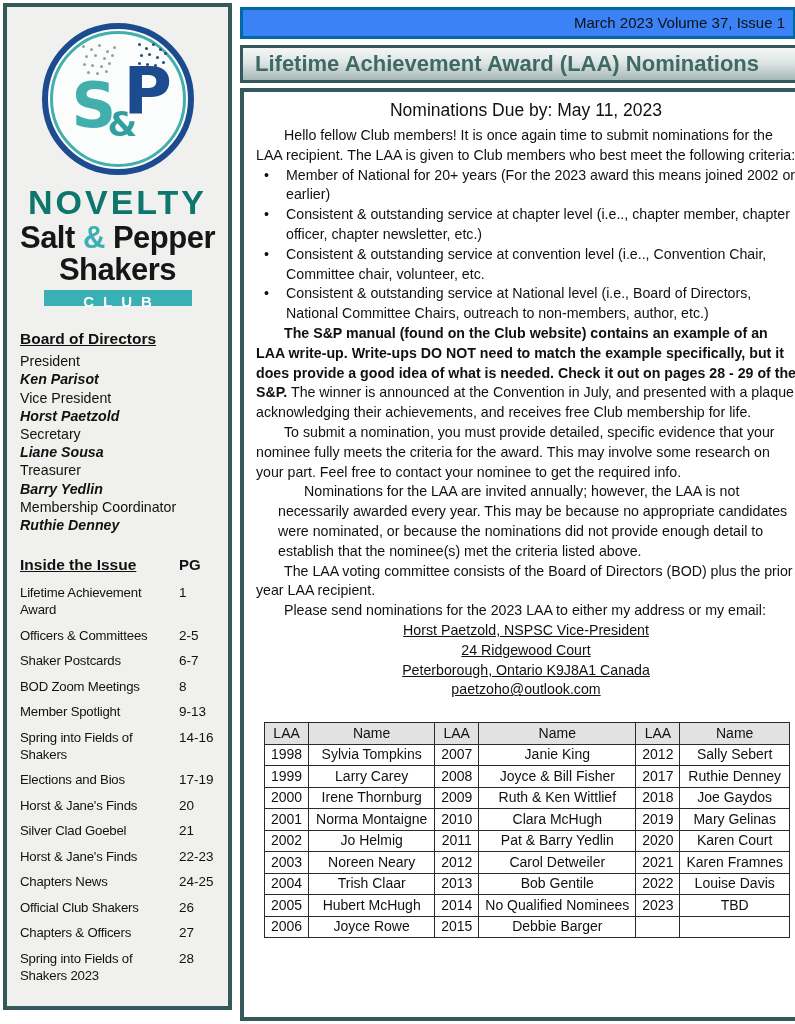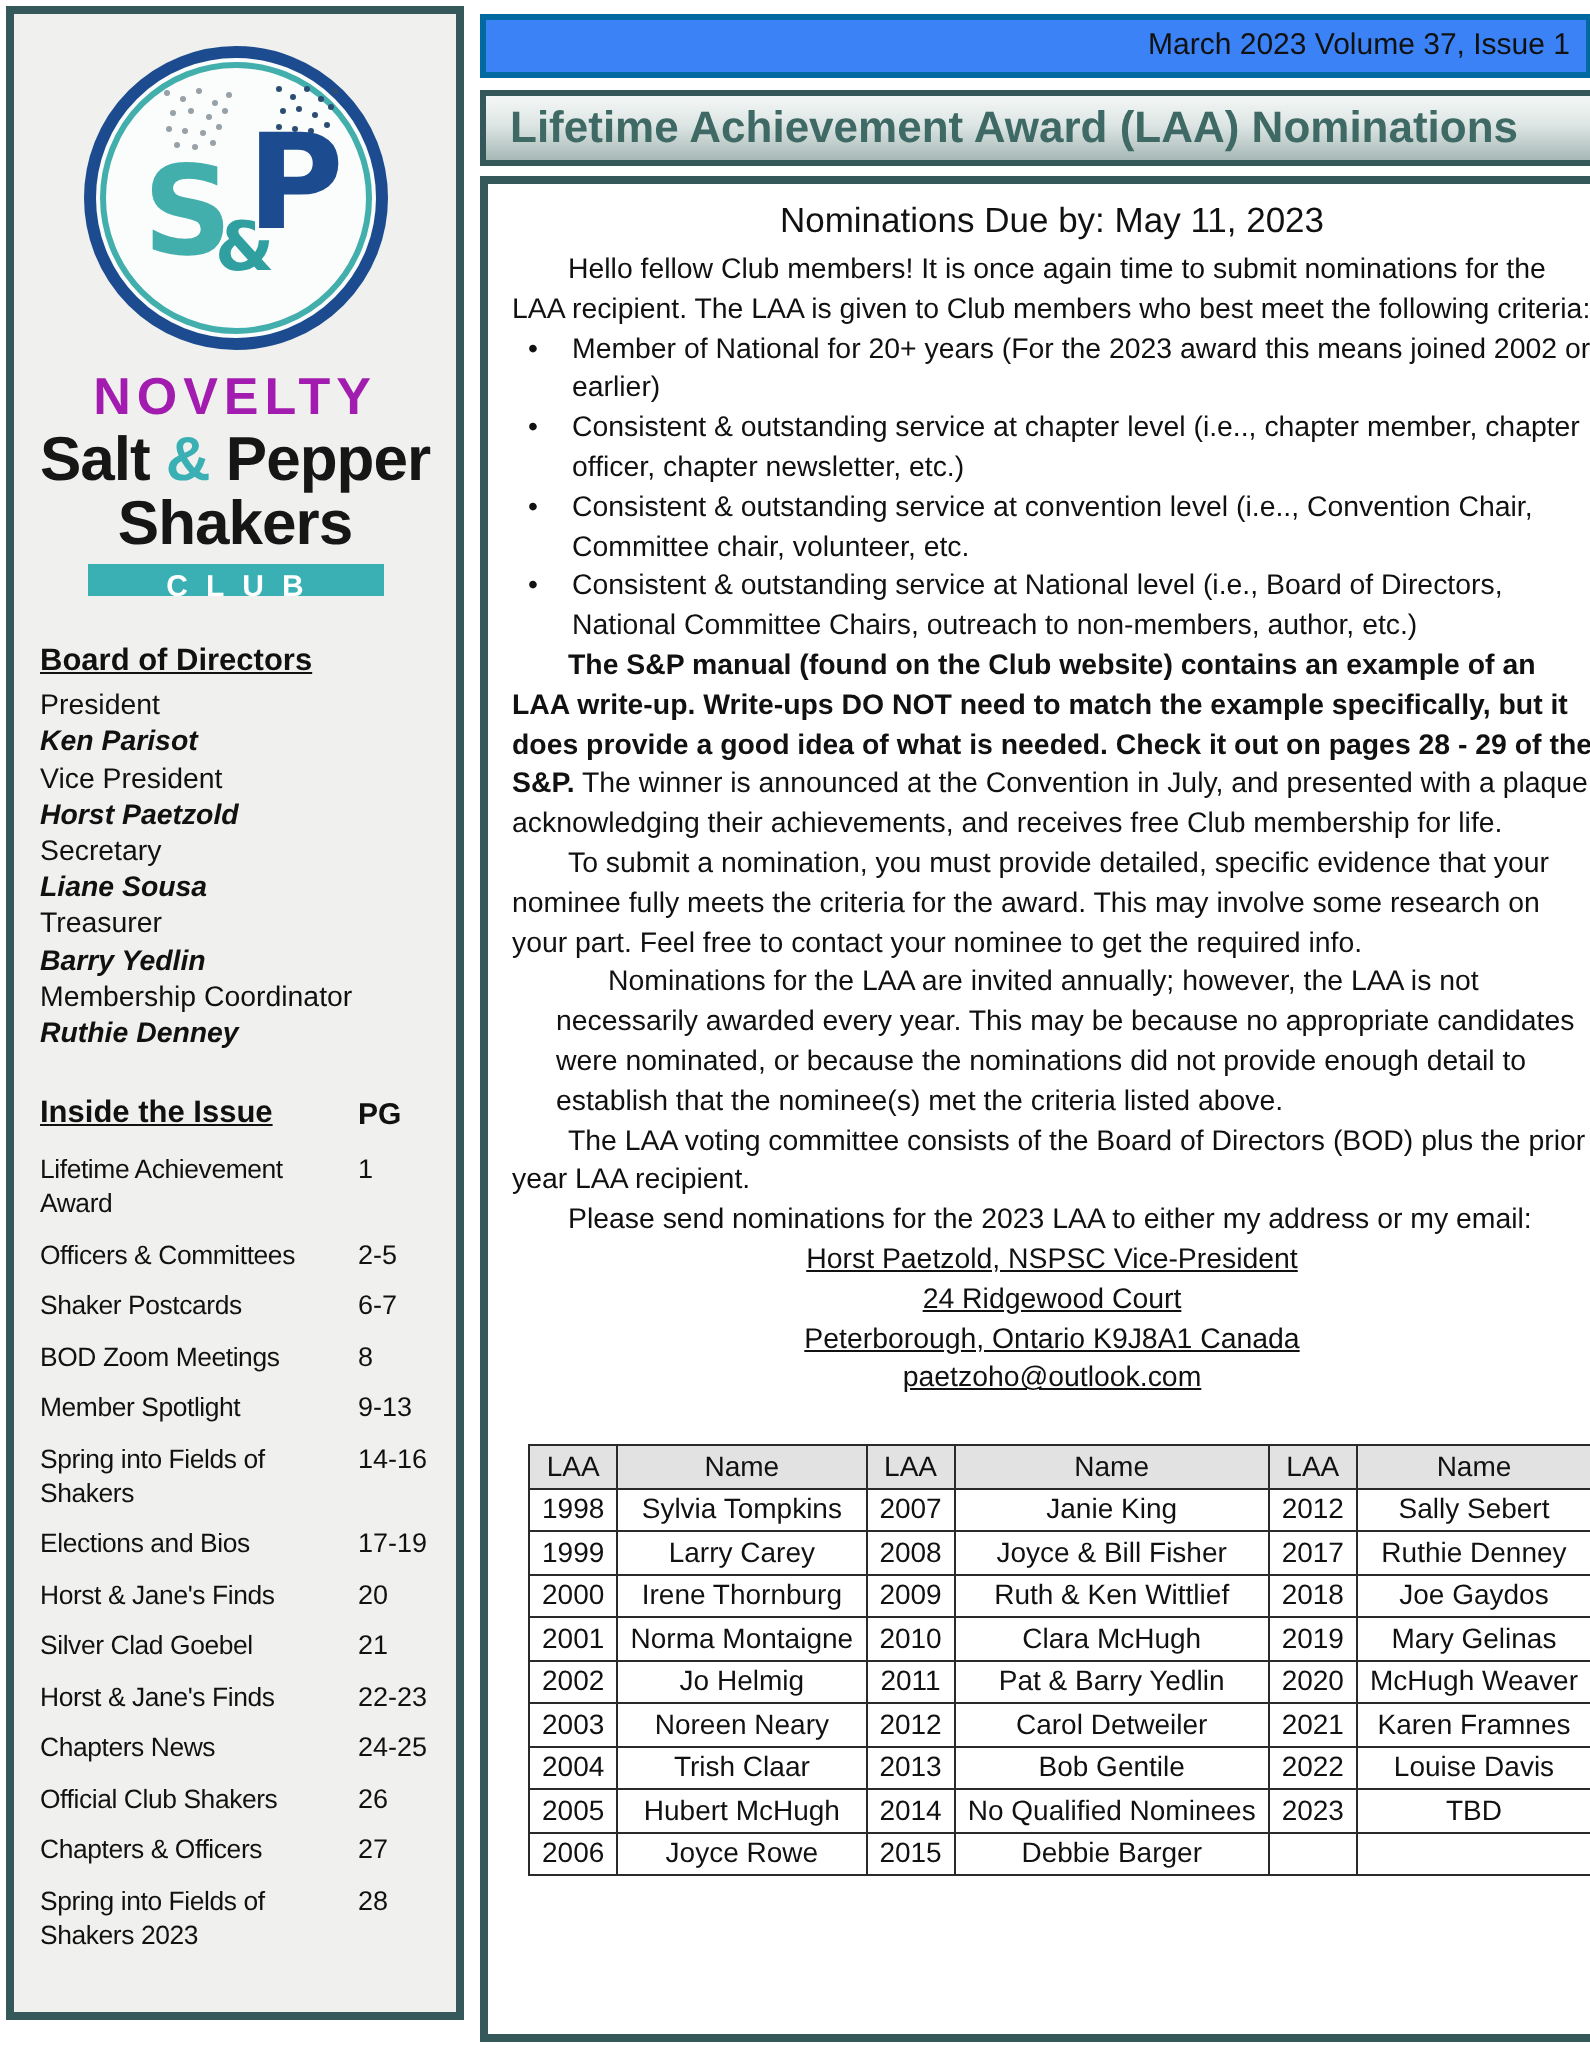--- a/index.html
+++ b/index.html
@@ -25,32 +25,32 @@
     box-shadow:8px 3px 0 0 #97a1a8,16px -1px 0 0 #97a1a8,24px 5px 0 0 #97a1a8,31px 1px 0 0 #97a1a8,
     3px 10px 0 0 #97a1a8,12px 9px 0 0 #97a1a8,21px 12px 0 0 #97a1a8,29px 9px 0 0 #97a1a8,
     1px 18px 0 0 #97a1a8,9px 19px 0 0 #97a1a8,18px 20px 0 0 #97a1a8,26px 17px 0 0 #97a1a8,
     5px 26px 0 0 #97a1a8,14px 27px 0 0 #97a1a8,23px 25px 0 0 #97a1a8;}
   .pepper-dots{left:96px;top:20px;background:#2c4d73;
     box-shadow:7px 4px 0 0 #2c4d73,14px 0 0 0 #2c4d73,21px 5px 0 0 #2c4d73,28px 1px 0 0 #2c4d73,
     2px 11px 0 0 #2c4d73,10px 10px 0 0 #2c4d73,18px 13px 0 0 #2c4d73,26px 9px 0 0 #2c4d73,
     0px 19px 0 0 #2c4d73,8px 20px 0 0 #2c4d73,16px 21px 0 0 #2c4d73,24px 18px 0 0 #2c4d73,
     4px 27px 0 0 #2c4d73,13px 26px 0 0 #2c4d73;}
   .wordmark{ text-align:center; }
-  .novelty{margin-top:8px;font-size:26px;font-weight:700;letter-spacing:3px;color:#a21caf;}
+  .novelty{margin-top:8px;font-size:34px;font-weight:700;letter-spacing:3px;color:#0f766e;}
   .saltpepper,.shakers{font-size:31px;font-weight:800;letter-spacing:-0.5px;color:#161616;line-height:1.02;}
   .amp-teal{color:#3ab0b4;}
   .club-bar{width:148px;height:16px;margin:5px auto 0;background:#3ab0b4;color:#fff;
     font-size:15px;font-weight:700;letter-spacing:9px;line-height:23px;text-align:center;text-indent:9px;}
   .side-section{padding:0 13px;}
   .board{margin-top:24px;}
   .side-h{font-size:15.5px;font-weight:700;text-decoration:underline;margin-bottom:4px;}
   .board-role{font-size:14.2px;line-height:18.2px;}
   .board-name{font-size:14.2px;line-height:18.2px;font-weight:700;font-style:italic;}
   .toc{margin-top:22px;}
-  .toc-head{display:flex;margin-bottom:10px;align-items:flex-end;}
+  .toc-head{display:flex;margin-bottom:10px;}
   .toc-head .side-h{flex:1;margin-bottom:0;}
   .toc-pg-h{width:36px;font-size:15px;font-weight:700;}
   .toc-row{display:flex;margin-bottom:8.5px;}
   .toc-label{flex:1;font-size:13.2px;line-height:17px;letter-spacing:-0.2px;padding-right:3px;}
   .toc-pg{width:36px;font-size:13.5px;line-height:17px;}
   
   .main{position:absolute;left:240px;top:0;width:548px;}
   .issue-box{
     position:absolute;left:0;top:7px;width:542px;height:26px;border:3px solid #0369a1;
     background:#3b82f6;text-align:right;font-size:15px;line-height:26px;padding-right:8px;box-sizing:content-box;
@@ -257,21 +257,21 @@
             <td>Clara McHugh</td>
             <td>2019</td>
             <td>Mary Gelinas</td>
           </tr>
       <tr>
             <td>2002</td>
             <td>Jo Helmig</td>
             <td>2011</td>
             <td>Pat &amp; Barry Yedlin</td>
             <td>2020</td>
-            <td>McHugh Weaver</td>
+            <td>Karen Court</td>
           </tr>
       <tr>
             <td>2003</td>
             <td>Noreen Neary</td>
             <td>2012</td>
             <td>Carol Detweiler</td>
             <td>2021</td>
             <td>Karen Framnes</td>
           </tr>
       <tr>

